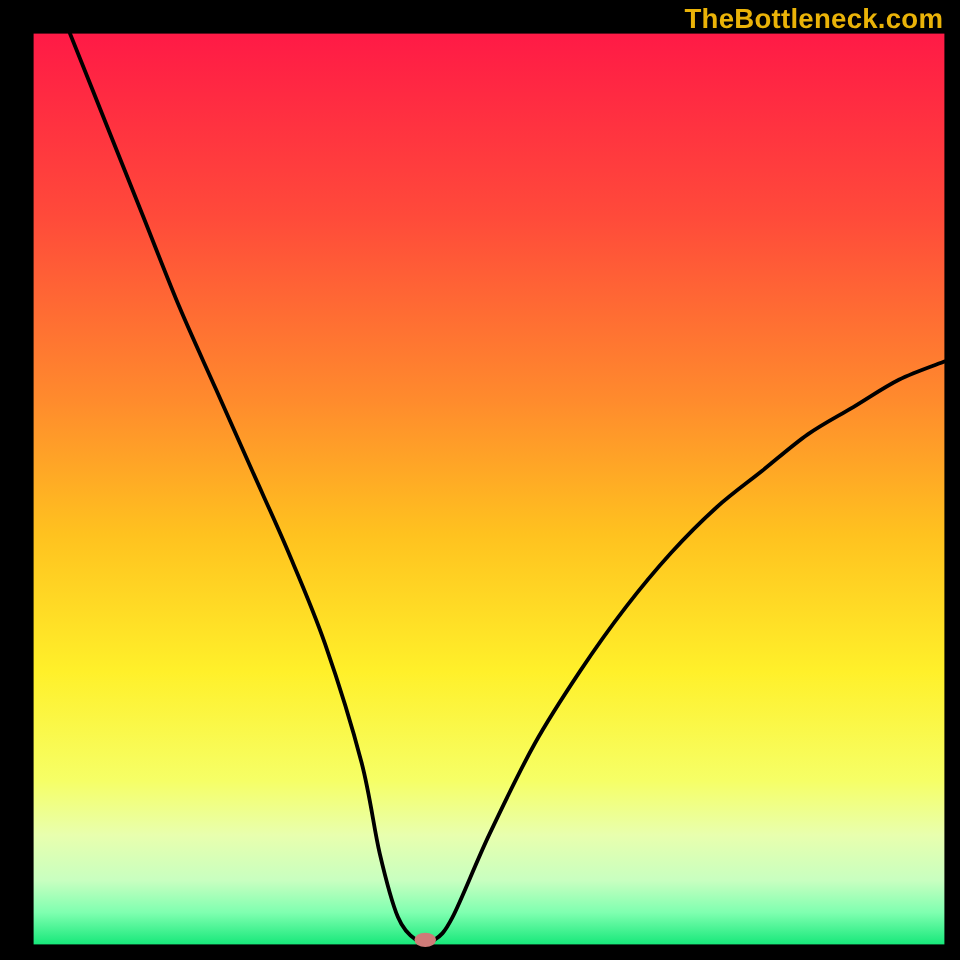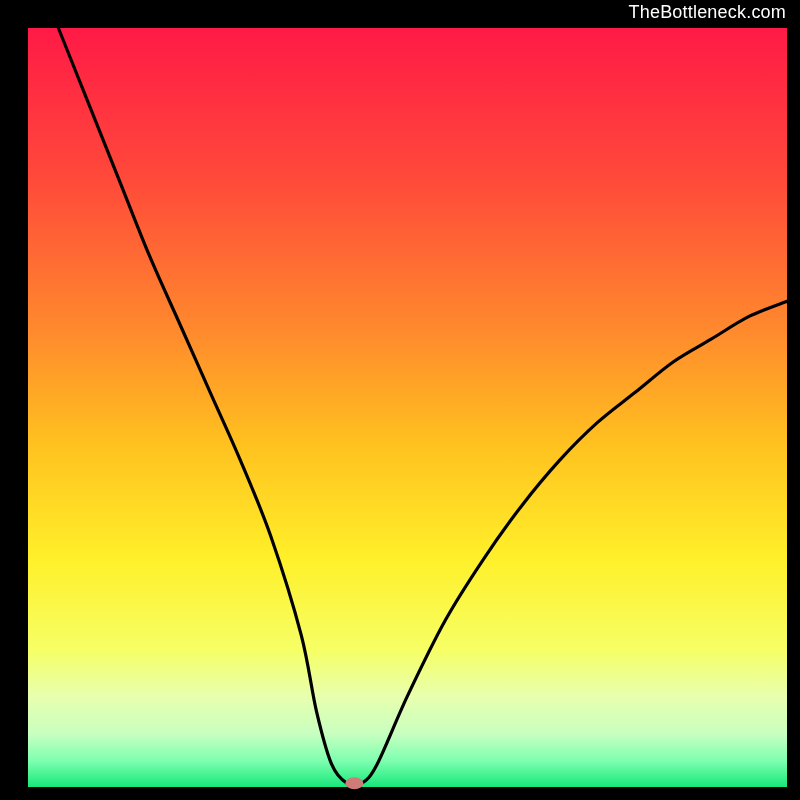--- a/index.html
+++ b/index.html
@@ -14,23 +14,23 @@
   .frame {
     position: absolute;
     left: 0; top: 0;
     width: 800px; height: 800px;
     background: #000;
   }
   .watermark {
     position: absolute;
     top: 2px;
     right: 14px;
-    color: #ffffff;
-    font-size: 18px;
-    font-weight: 400;
+    color: #eab308;
+    font-size: 23px;
+    font-weight: 700;
     letter-spacing: 0.2px;
     user-select: none;
   }
   svg {
     position: absolute;
     left: 0; top: 0;
   }
 </style>
 </head>
 <body>

